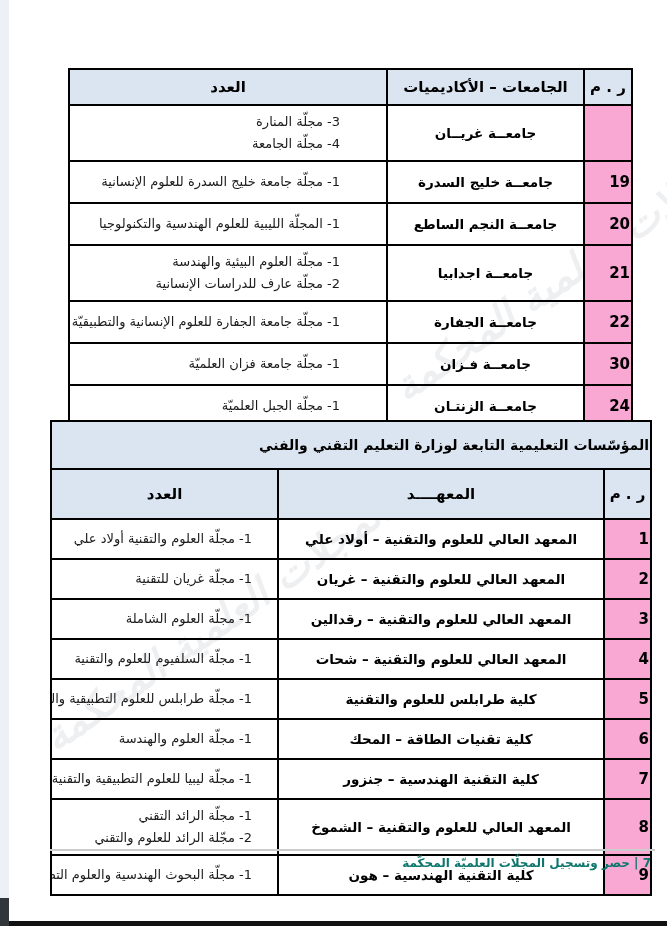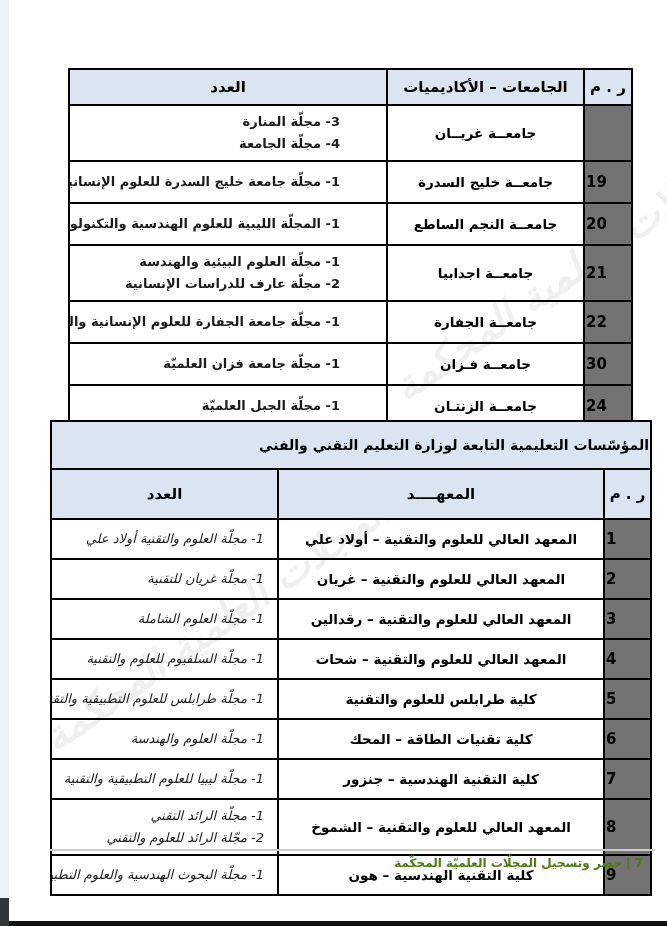--- a/index.html
+++ b/index.html
@@ -34,39 +34,39 @@
 
   #table1 { left:68px;  top:68px;  width:563px; }
   #table2 { left:50px;  top:420px; width:600px; }
 
   th.hdr  { font-size:15px; font-weight:bold; text-align:center; }
   #table1 th.hdr { height:32px; }
   #table2 th.hdr { height:46px; }
   th.title-cell { height:44px; font-size:14px; font-weight:bold; text-align:right; }
 
   td.serial {
-    text-align:left; font-weight:bold; font-size:15px;
-    background:#737373; font-family:"DejaVu Sans", sans-serif;
+    text-align:right; font-weight:bold; font-size:15px;
+    background:#f9a8d4; font-family:"DejaVu Sans", sans-serif;
   }
   td.name   { text-align:center; font-weight:bold; font-size:13.5px; padding:4px 4px; background:#fff0; }
   td.journals { text-align:right; font-size:13px; color:#1b1b1b; vertical-align:middle; }
-  #table1 td.journals { padding:5px 46px 5px 22px;font-weight:bold; }
-  #table2 td.journals { padding:5px 13px 5px 6px;font-style:italic; }
+  #table1 td.journals { padding:5px 46px 5px 22px; }
+  #table2 td.journals { padding:5px 25px 5px 6px; }
   .journal-line { line-height:22px; white-space:nowrap; }
   #table1 tbody td { height:30px; }
   #table2 tbody td { height:28px; }
 
   
   .footer-rule {
     position:absolute; left:50px; top:849px; width:605px; height:2px;
     background:#cccccc; z-index:2;
   }
   .page-footer {
-    position:absolute; right:24px; top:856px; z-index:2;
-    direction:rtl; font-weight:bold; font-size:12px; color:#4d7c0f;
+    position:absolute; right:16px; top:856px; z-index:2;
+    direction:rtl; font-weight:bold; font-size:12px; color:#0f766e;
     white-space:nowrap;
   }
 </style>
 </head>
 <body>
 
 <div class="scan-strip-left"></div>
 <div class="scan-bottom-bar"></div>
 <div class="scan-corner"></div>
 

